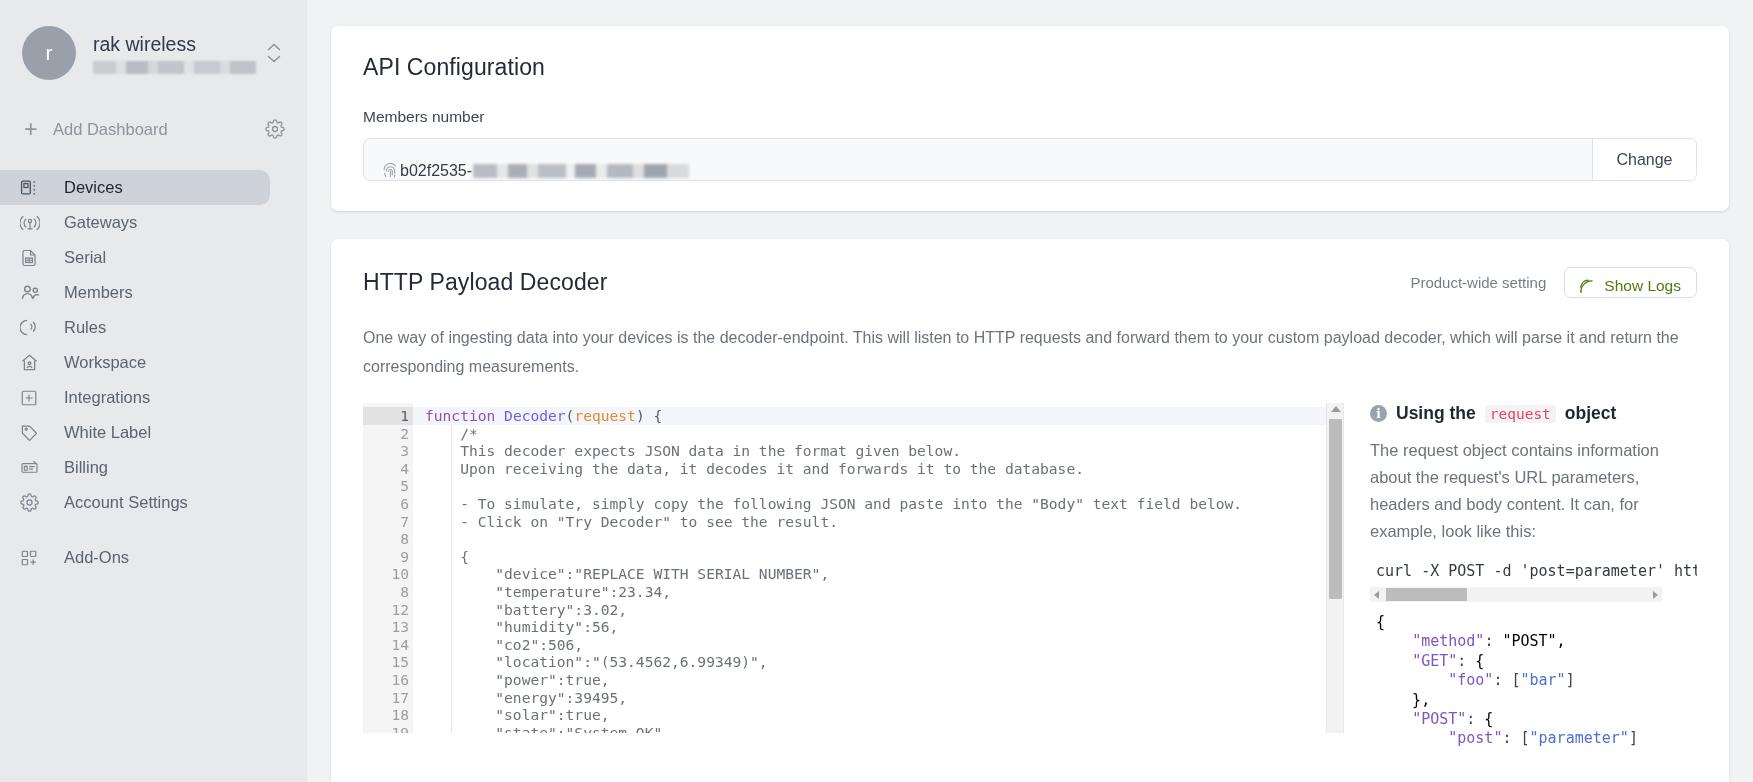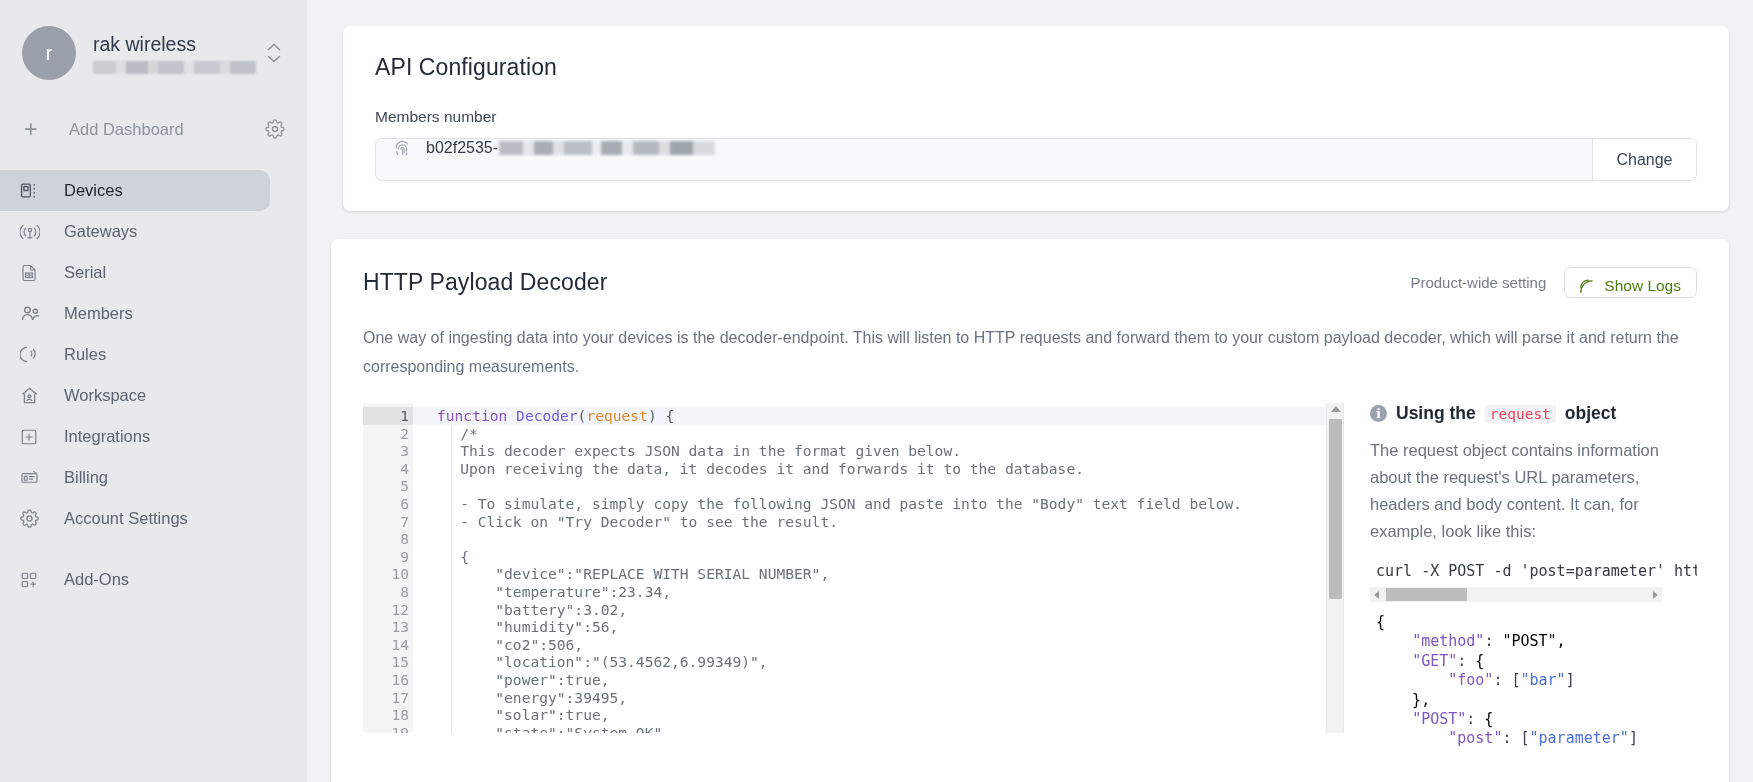--- a/index.html
+++ b/index.html
@@ -63,28 +63,28 @@
     display: flex; align-items: center;
     padding: 0 22px 0 24px;
     height: 50px;
     color: #8e949d;
   }
   .add-dash-plus {
     font-size: 23px; line-height: 1; color: #8e949d;
     width: 24px; flex: 0 0 24px;
   }
   .add-dash-label {
-    font-size: 16.5px; color: #8e949d; flex: 1; margin-left: 21px;
+    font-size: 16.5px; color: #8e949d; flex: 1; margin-left: 5px;
   }
   .add-dash-gear { color: #8e949d; display: flex; }
 
   .nav { margin-top: 16px; }
   .nav-item {
     display: flex; align-items: center;
-    height: 41px;
+    height: 35px;
     padding-left: 20px;
     color: #5c6470;
     font-size: 16.5px;
     border-radius: 0 10px 10px 0;
     margin-right: 37px;
   }
   .nav-item .ico {
     width: 26px; flex: 0 0 26px;
     display: flex; align-items: center; justify-content: flex-start;
     color: #7c838d;
@@ -103,43 +103,42 @@
     background: #f1f2f4;
     padding: 26px 24px 0 24px;
     overflow: hidden;
     position: relative;
   }
   .card {
     background: #ffffff;
     border-radius: 7px;
     box-shadow: 0 1px 3px rgba(16,24,40,.09), 0 1px 2px rgba(16,24,40,.05);
   }
-  .card-api { padding: 28px 32px 30px 32px; margin-left: 12px; }
+  .card-api { padding: 28px 32px 30px 32px; }
   .card-title {
     font-size: 23px; color: #242b36; font-weight: 400;
     letter-spacing: .1px;
   }
   .field-label {
     margin-top: 27px;
     font-size: 15.5px; color: #3d4654;
   }
   .serial-row {
     margin-top: 12px;
     display: flex; align-items: stretch;
     border: 1px solid #dfe2e7;
     border-radius: 7px;
     background: #f8f9fb;
     height: 43px;
     overflow: hidden;
   }
   .serial-input {
     flex: 1;
-    display: flex; align-items: flex-start;
+    display: flex; align-items: flex-end;
     padding-left: 17px;
-    gap: 14px;
     min-width: 0;
   }
   .serial-value {
     display: flex; align-items: center;
     font-size: 16px; color: #333b47;
     white-space: nowrap;
   }
   .serial-blur {
     display: inline-block;
     height: 14px; width: 216px;
@@ -235,21 +234,21 @@
     overflow: hidden;
     background: #fff;
   }
   .code-line {
     height: 17.6px;
     white-space: pre;
     color: #6b7178;
   }
   .code-line.hl-row {
     background: #f4f5fb;
-    margin-left: -12px; padding-left: 24px;
+    margin-left: -12px; padding-left: 12px;
   }
   .indent-guide {
     position: absolute;
     left: 38px; top: 21.6px;
     width: 1px; height: 308px;
     background: #e6e6e6;
   }
   .k-kw   { color: #8956b8; }
   .k-fn   { color: #6c5ce7; }
   .k-prm  { color: #e08a2e; }
@@ -447,20 +446,29 @@
       <div class="nav-item">
         <span class="ico">
           <svg width="18" height="18" viewBox="0 0 24 24" fill="none" stroke="currentColor" stroke-width="1.6">
             <rect x="3" y="3" width="18" height="18" rx="1.5"></rect>
             <path d="M12 7.5v9M7.5 12h9"></path>
           </svg>
         </span>
         <span class="lbl">Integrations</span>
       </div>
 
+      <div class="nav-item">
+        <span class="ico">
+          <svg width="19" height="19" viewBox="0 0 24 24" fill="none" stroke="currentColor" stroke-width="1.6">
+            <path d="M20.6 13.4L12 22l-9-9V4h9l8.6 8.6a1.4 1.4 0 0 1 0 .8z"></path>
+            <circle cx="7.8" cy="7.8" r="1.3"></circle>
+          </svg>
+        </span>
+        <span class="lbl">White Label</span>
+      </div>
 
       <div class="nav-item">
         <span class="ico">
           <svg width="19" height="19" viewBox="0 0 24 24" fill="none" stroke="currentColor" stroke-width="1.5">
             <rect x="2.5" y="7" width="19" height="11" rx="1.4"></rect>
             <path d="M5.5 10.5h3.5v5H5.5z"></path>
             <path d="M11.5 11h7M11.5 14h5"></path>
             <path d="M17 4l3.5 3"></path>
           </svg>
         </span>

